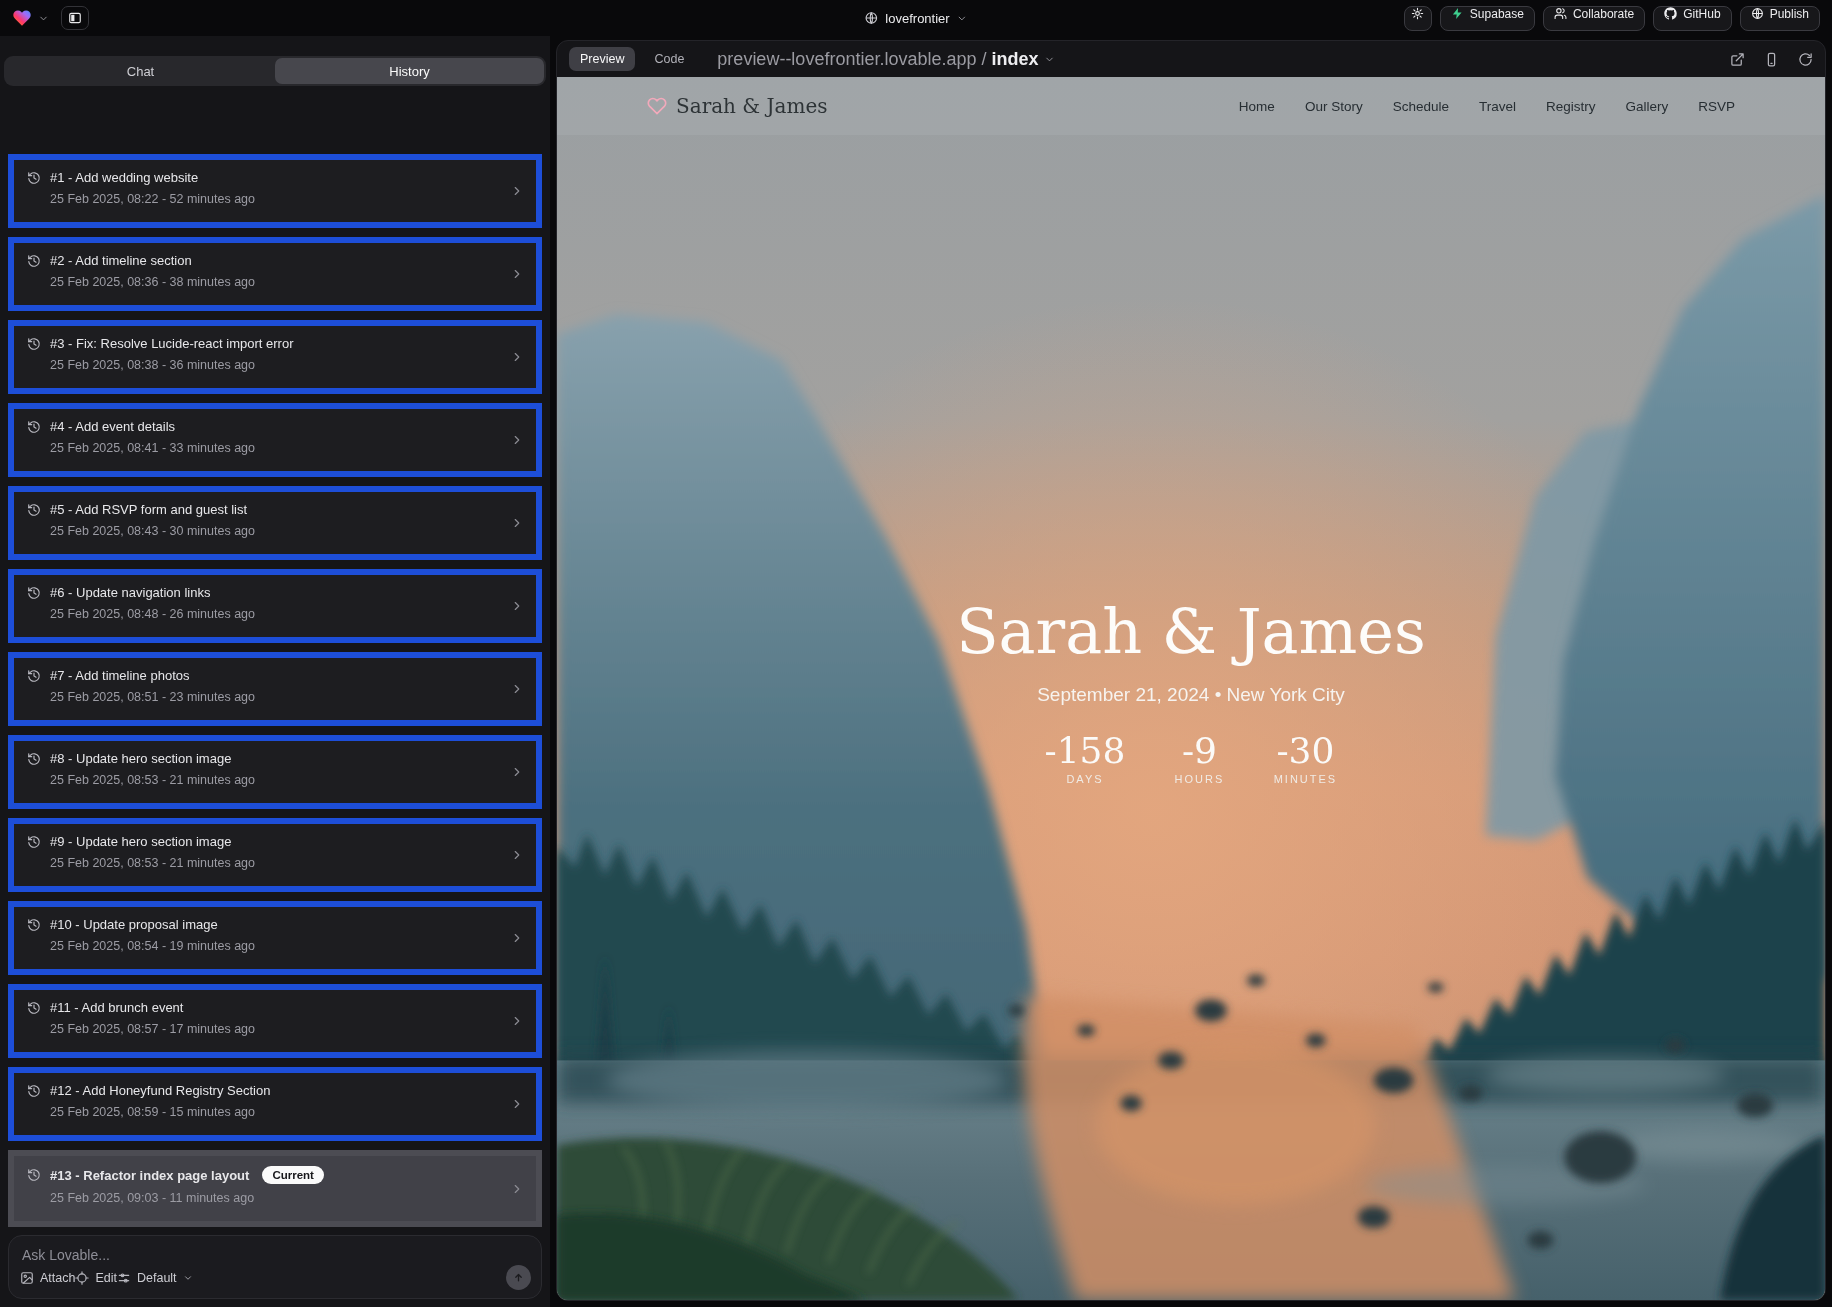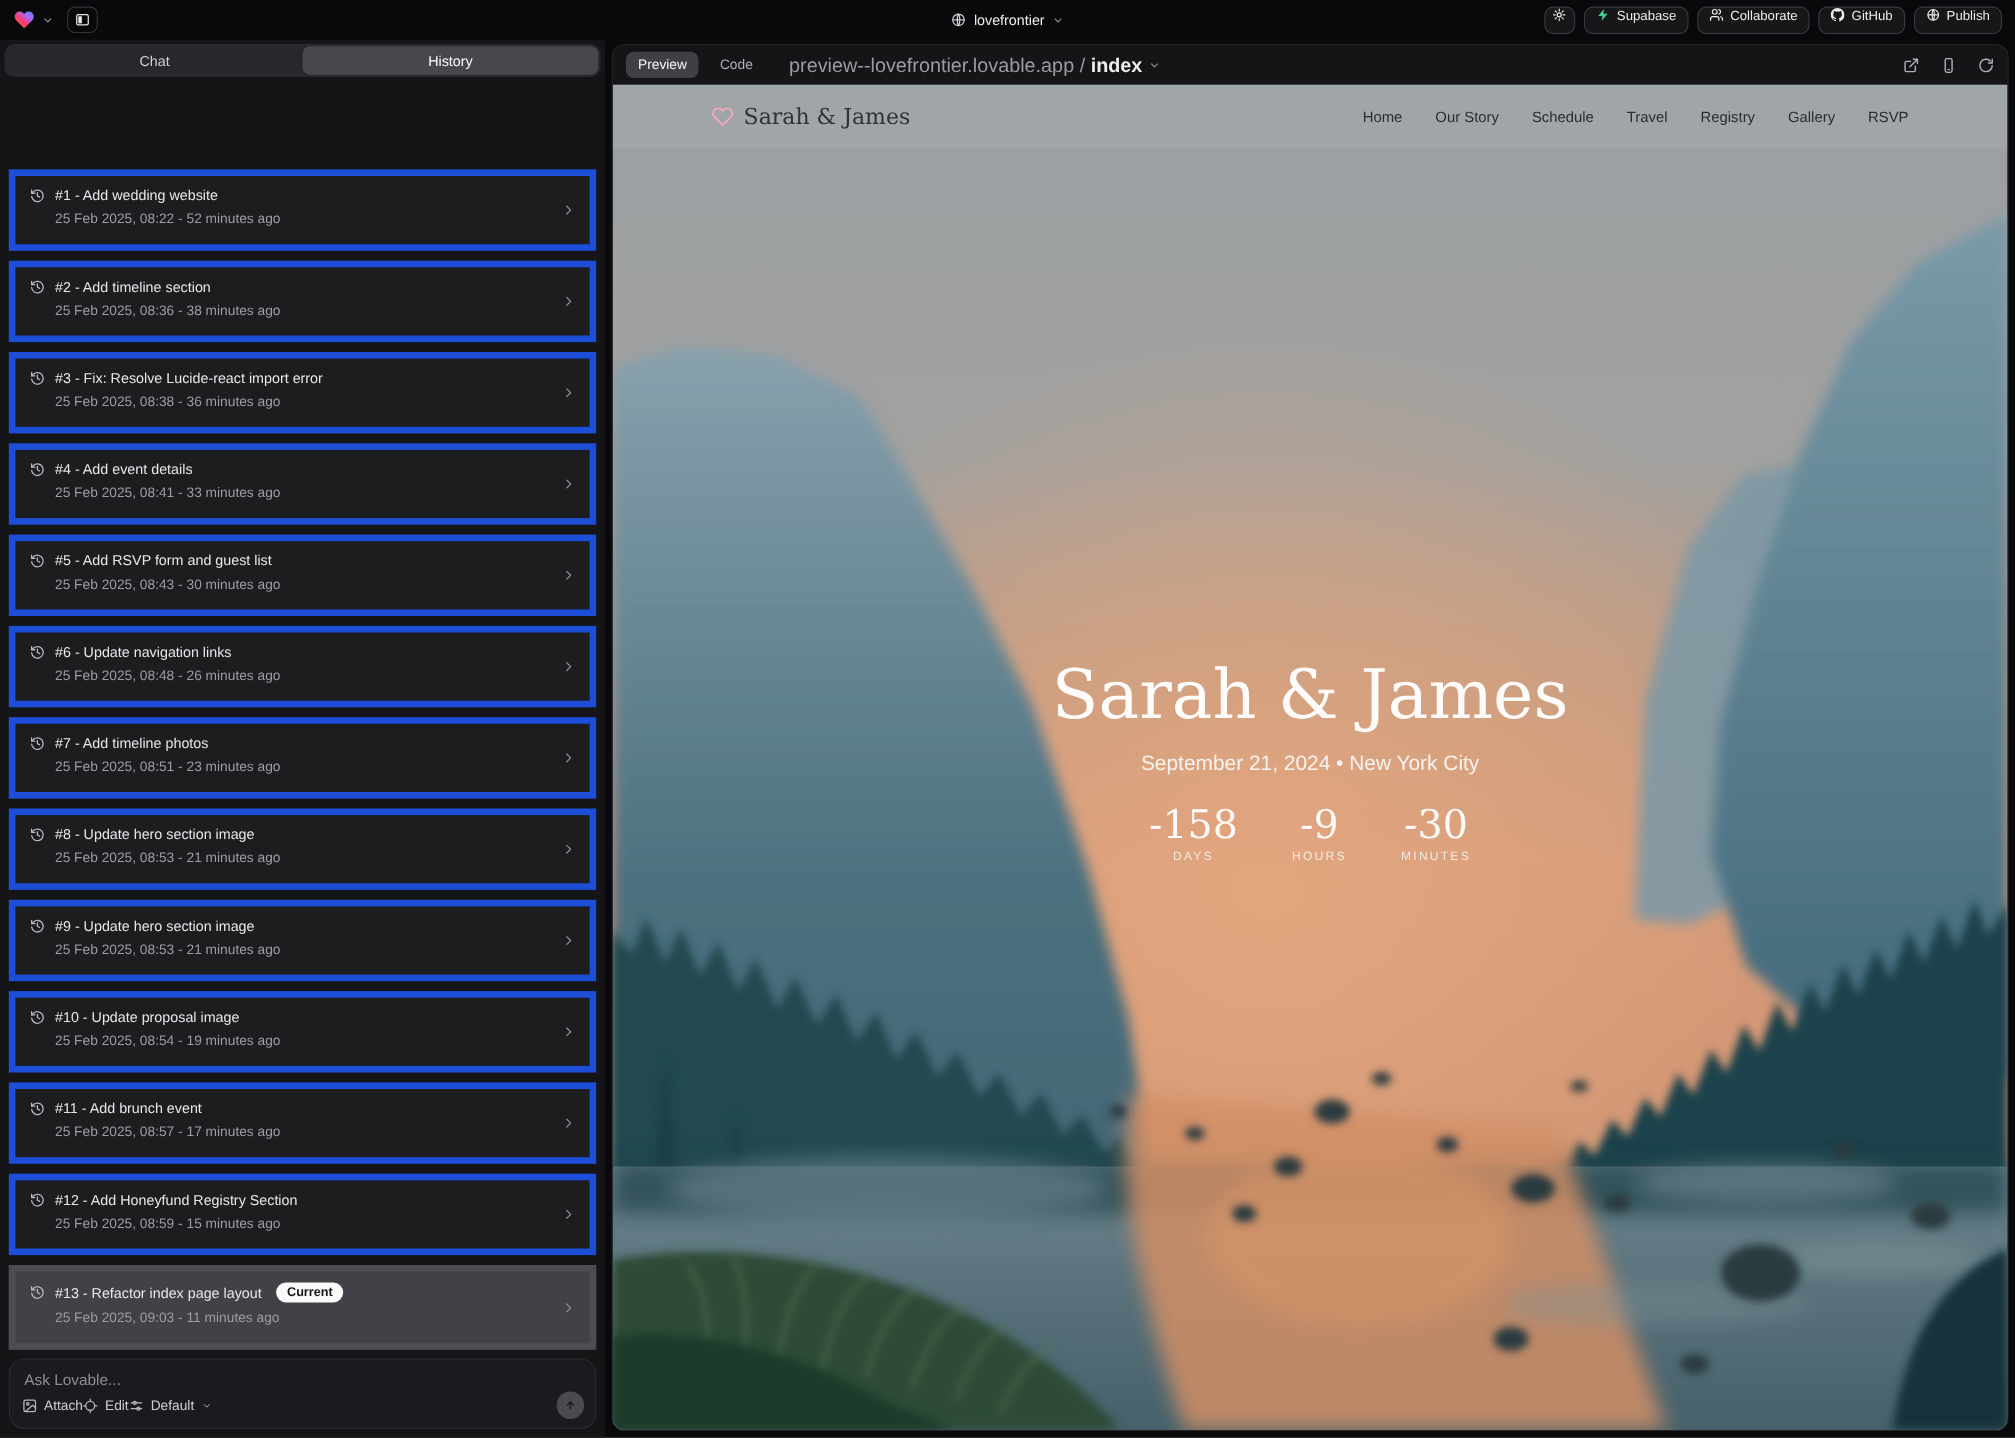--- a/index.html
+++ b/index.html
@@ -22,21 +22,21 @@
   .tb-center { position:absolute; left:50%; top:0; height:36px; transform:translateX(-50%); display:flex; align-items:center; gap:7px; color:#ececee; font-size:13px; cursor:pointer; }
   .tb-center .i { color:#c9c9cf; }
   .tb-right { margin-left:auto; display:flex; align-items:center; gap:8px; }
   .tb-btn { height:25px; display:flex; align-items:flex-start; gap:6px; padding:0 10px; background:#17171a; border:1px solid #3a3a40; border-radius:8px; font-size:12px; color:#ececee; cursor:pointer; }
   .tb-btn .i { width:13px; height:13px; }
   .tb-btn.icon-only { width:28px; padding:0; justify-content:center; }
   .zap { color:#3ecf8e; }
 
   
   .sidebar { position:absolute; top:36px; left:0; width:550px; bottom:0; background:#151518; }
-  .tabbar { margin:4px 4px 0 4px; height:30px; background:#28282c; border-radius:9px; display:flex; padding:2px; }
+  .tabbar { margin:20px 4px 0 4px; height:30px; background:#28282c; border-radius:9px; display:flex; padding:2px; }
   .tab { flex:1; display:flex; align-items:center; justify-content:center; font-size:13px; color:#cfcfd4; border-radius:7px; cursor:pointer; }
   .tab.selected { background:#47474d; color:#fafafa; }
 
   .history-list { position:absolute; left:8px; right:8px; bottom:80px; display:flex; flex-direction:column; gap:9px; }
   .hcard { position:relative; background:#1d1d20; border:6px solid #1d4ed8; border-radius:0; padding:10px 36px 16px 13px; cursor:pointer; }
   .hcard.selected { background:#414148; border-color:#4c4c53; }
   .hrow { display:flex; align-items:center; gap:9px; }
   .hicon { color:#b9b9c0; flex:none; }
   .htitle { font-size:13px; color:#e7e7ea; white-space:nowrap; }
   .badge { background:#fafafa; color:#18181b; font-size:11.5px; font-weight:700; border-radius:999px; padding:3px 10px; margin-left:4px; }
@@ -367,21 +367,21 @@
       <div class="hts">25 Feb 2025, 08:59 - 15 minutes ago</div>
       <svg class="i hchev" viewBox="0 0 24 24">
           <use href="#ic-chevron-right"></use>
         </svg>
     </div>
     <div class="hcard selected">
       <div class="hrow">
           <svg class="i hicon" viewBox="0 0 24 24">
             <use href="#ic-history"></use>
           </svg>
-          <span class="htitle" style="font-weight:400">#13 - Refactor index page layout</span>
+          <span class="htitle" style="font-weight:700">#13 - Refactor index page layout</span>
           <span class="badge">Current</span>
         </div>
       <div class="hts">25 Feb 2025, 09:03 - 11 minutes ago</div>
       <svg class="i hchev" viewBox="0 0 24 24">
           <use href="#ic-chevron-right"></use>
         </svg>
     </div>
   </div>
 
   <div class="composer">

